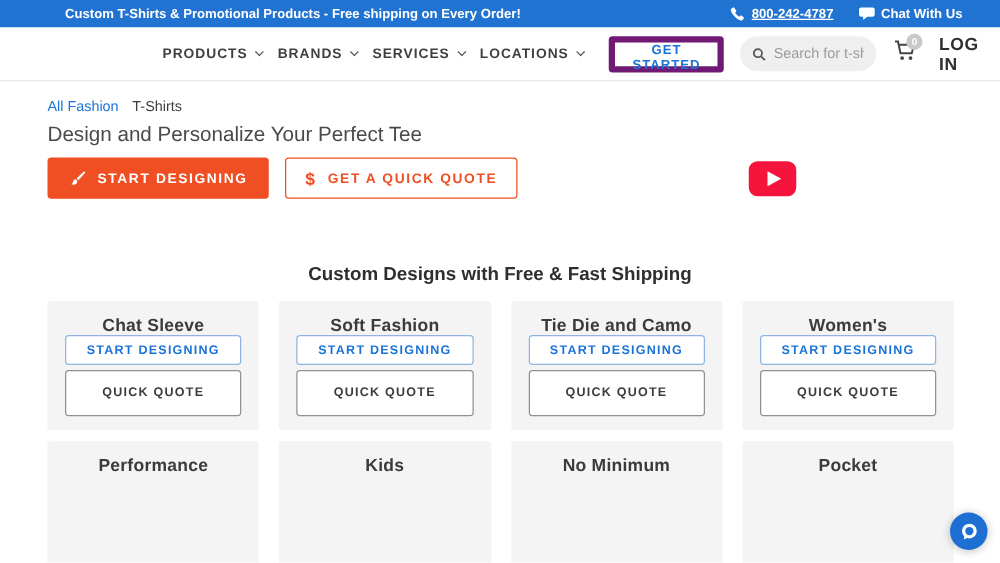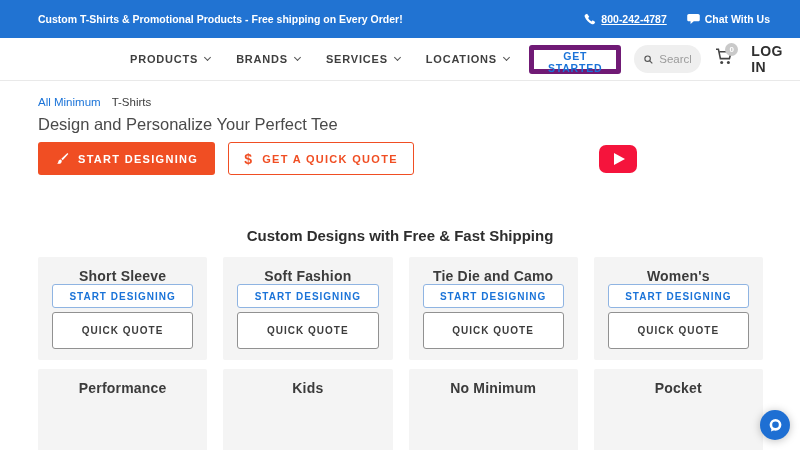--- a/index.html
+++ b/index.html
@@ -1,30 +1,30 @@
 <!DOCTYPE html>
 <html style="--topbar-blue: #2173d2; --accent-orange: #f04e23; --link-blue: #1a73d8; --youtube-red: #f5143c; --fab-blue: #1e6fd3;"><head>
 <meta charset="utf-8">
 <style>
   * { margin:0; padding:0; box-sizing:border-box; }
   html,body { width:800px; height:450px; overflow:hidden; background:#fff;
     font-family:"Liberation Sans", sans-serif; position:relative; }
 
   
-  .topbar { height:38px; background:var(--topbar-blue,#2173d2); display:flex;
-    align-items:center; justify-content:space-between; padding:0 30px 0 38px;
+  .topbar { height:22px; background:var(--topbar-blue,#2173d2); display:flex;
+    align-items:center; justify-content:space-between; padding:0 30px 0 52px;
     color:#fff; font-size:10.5px; font-weight:bold; }
   .topbar-right { display:flex; align-items:center; gap:20px; }
   .topbar a { color:#fff; text-decoration:none; display:flex; align-items:center; gap:5px; cursor:pointer; }
   .topbar .phone-num { text-decoration:underline; }
 
   
   .navbar { height:43px; background:#fff; border-bottom:1px solid #e9e9e9;
     display:flex; align-items:center; padding:0 17px 0 130px; }
-  .menu { display:flex; align-items:center; gap:26px; }
+  .menu { display:flex; align-items:center; gap:12px; }
   .menu-item { display:flex; align-items:center; font-size:11px; font-weight:bold;
     color:#3f3f3f; letter-spacing:0.8px; cursor:pointer; }
   .chev { width:5px; height:5px; border-right:1.5px solid #555; border-bottom:1.5px solid #555;
     transform:rotate(45deg); margin-left:7px; margin-top:-3px; }
   .get-started { margin-left:20px; height:29px; padding:0 14px; background:#fff;
     border:5px solid #701a75; border-radius:3px; color:var(--link-blue,#1a73d8);
     font-size:10.5px; font-weight:bold; letter-spacing:0.8px; cursor:pointer;
     font-family:"Liberation Sans", sans-serif; }
   .search { margin-left:13px; width:168px; height:28px; background:#efefef;
     border-radius:14px; display:flex; align-items:center; padding:0 10px; gap:6px; }
@@ -139,21 +139,21 @@
         <path d="M1 2.2h2.4l2 9.4h9l1.8-6.8H4.8" fill="none" stroke="#444" stroke-width="1.6"></path>
         <circle cx="6.7" cy="15.4" r="1.5" fill="#444"></circle>
         <circle cx="13.4" cy="15.4" r="1.5" fill="#444"></circle>
       </svg>
     <span class="cart-badge">0</span>
   </div>
   <a class="login">LOG IN</a>
 </div>
 
 <div class="breadcrumb">
-  <a>All Minimum</a>
+  <a>All Fashion</a>
   <span>T-Shirts</span>
 </div>
 
 <section class="hero">
   <p class="subtitle">Design and Personalize Your Perfect Tee</p>
   <div class="hero-buttons">
     <button class="btn-primary">
       <svg width="14" height="14" viewBox="0 0 16 16">
           <path d="M14.2 1.1 7.2 7.6l1.6 1.7 6.4-7.1z" fill="#fff"></path>
           <path d="M6.4 8.5c-1.4.1-2.4 1-2.6 2.5-.1 1-.6 1.5-1.5 2 1.3.6 3.2.7 4.4-.2 1-.8 1.3-2.3.8-3.4z" fill="#fff"></path>
@@ -168,21 +168,21 @@
   <div class="yt-btn">
     <div class="yt-tri"></div>
   </div>
 </section>
 
 <h2 class="section-heading">Custom Designs with Free &amp; Fast Shipping</h2>
 
 <div class="cards">
 
   <div class="card">
-    <div class="card-title">Short Sleeve</div>
+    <div class="card-title">Chat Sleeve</div>
     <div class="spacer"></div>
     <button class="btn-card-primary">START DESIGNING</button>
     <button class="btn-card-secondary">QUICK QUOTE</button>
   </div>
   <div class="card">
     <div class="card-title">Soft Fashion</div>
     <div class="spacer"></div>
     <button class="btn-card-primary">START DESIGNING</button>
     <button class="btn-card-secondary">QUICK QUOTE</button>
   </div>

